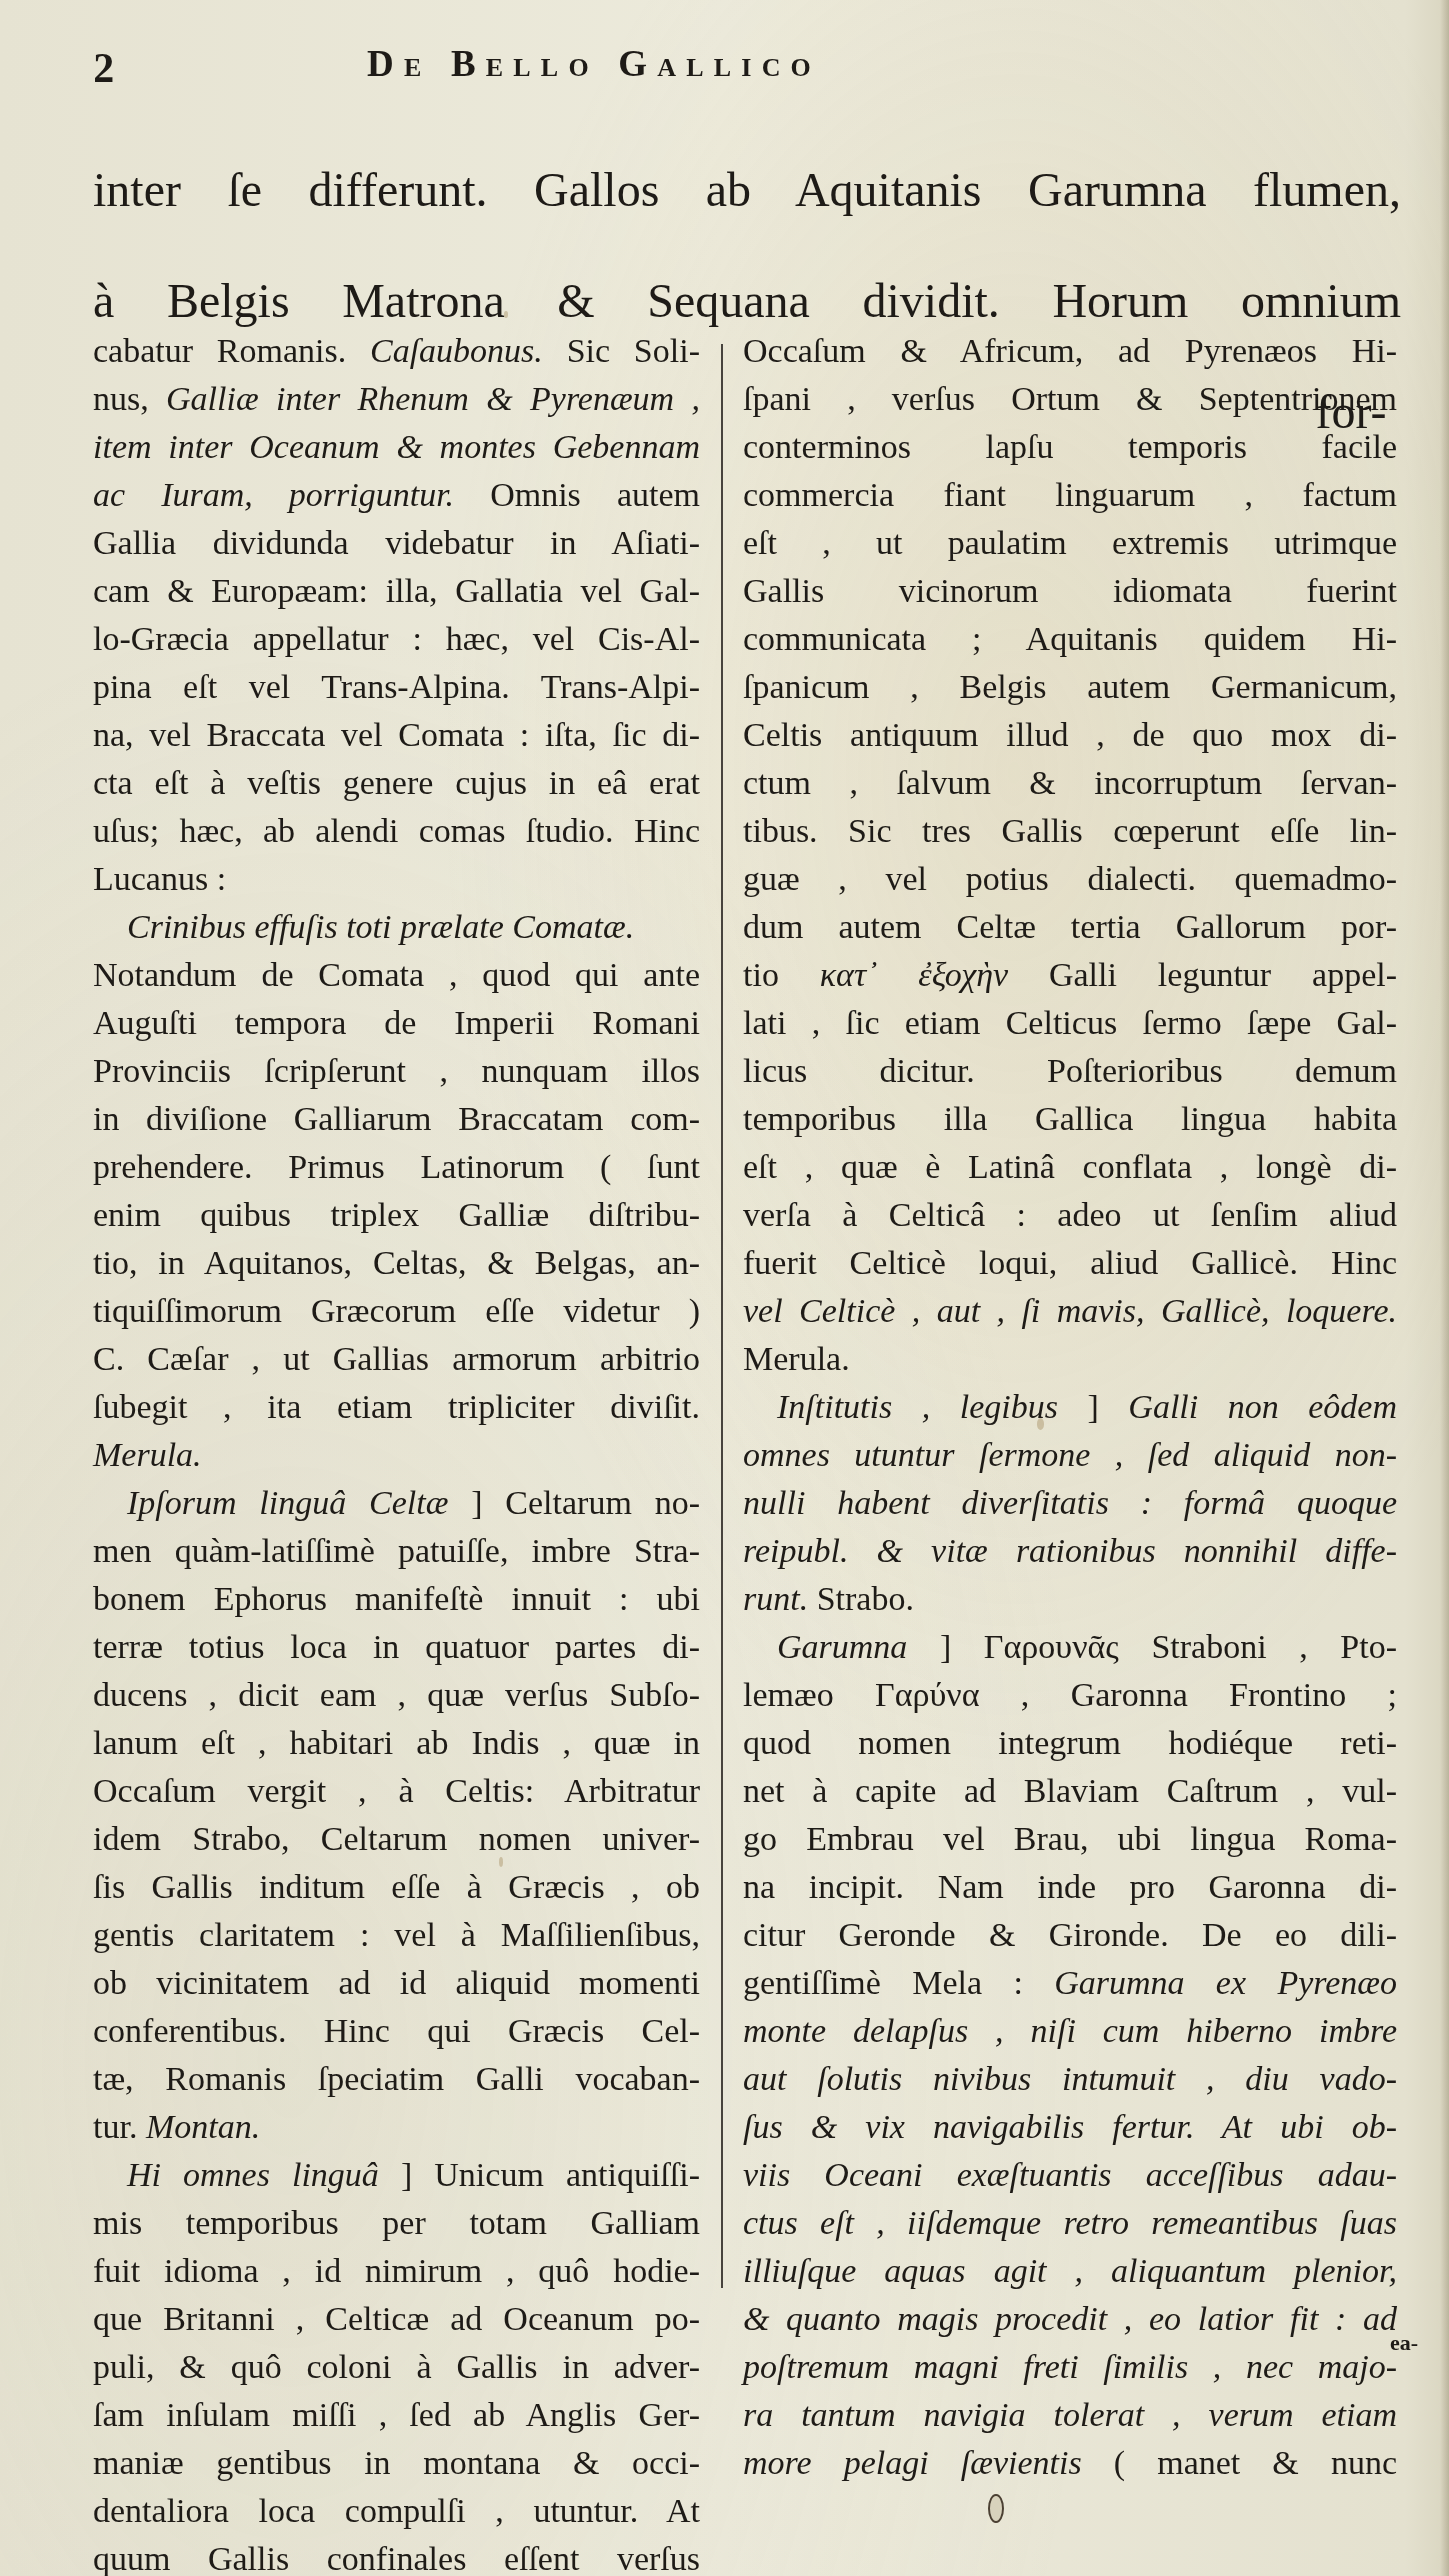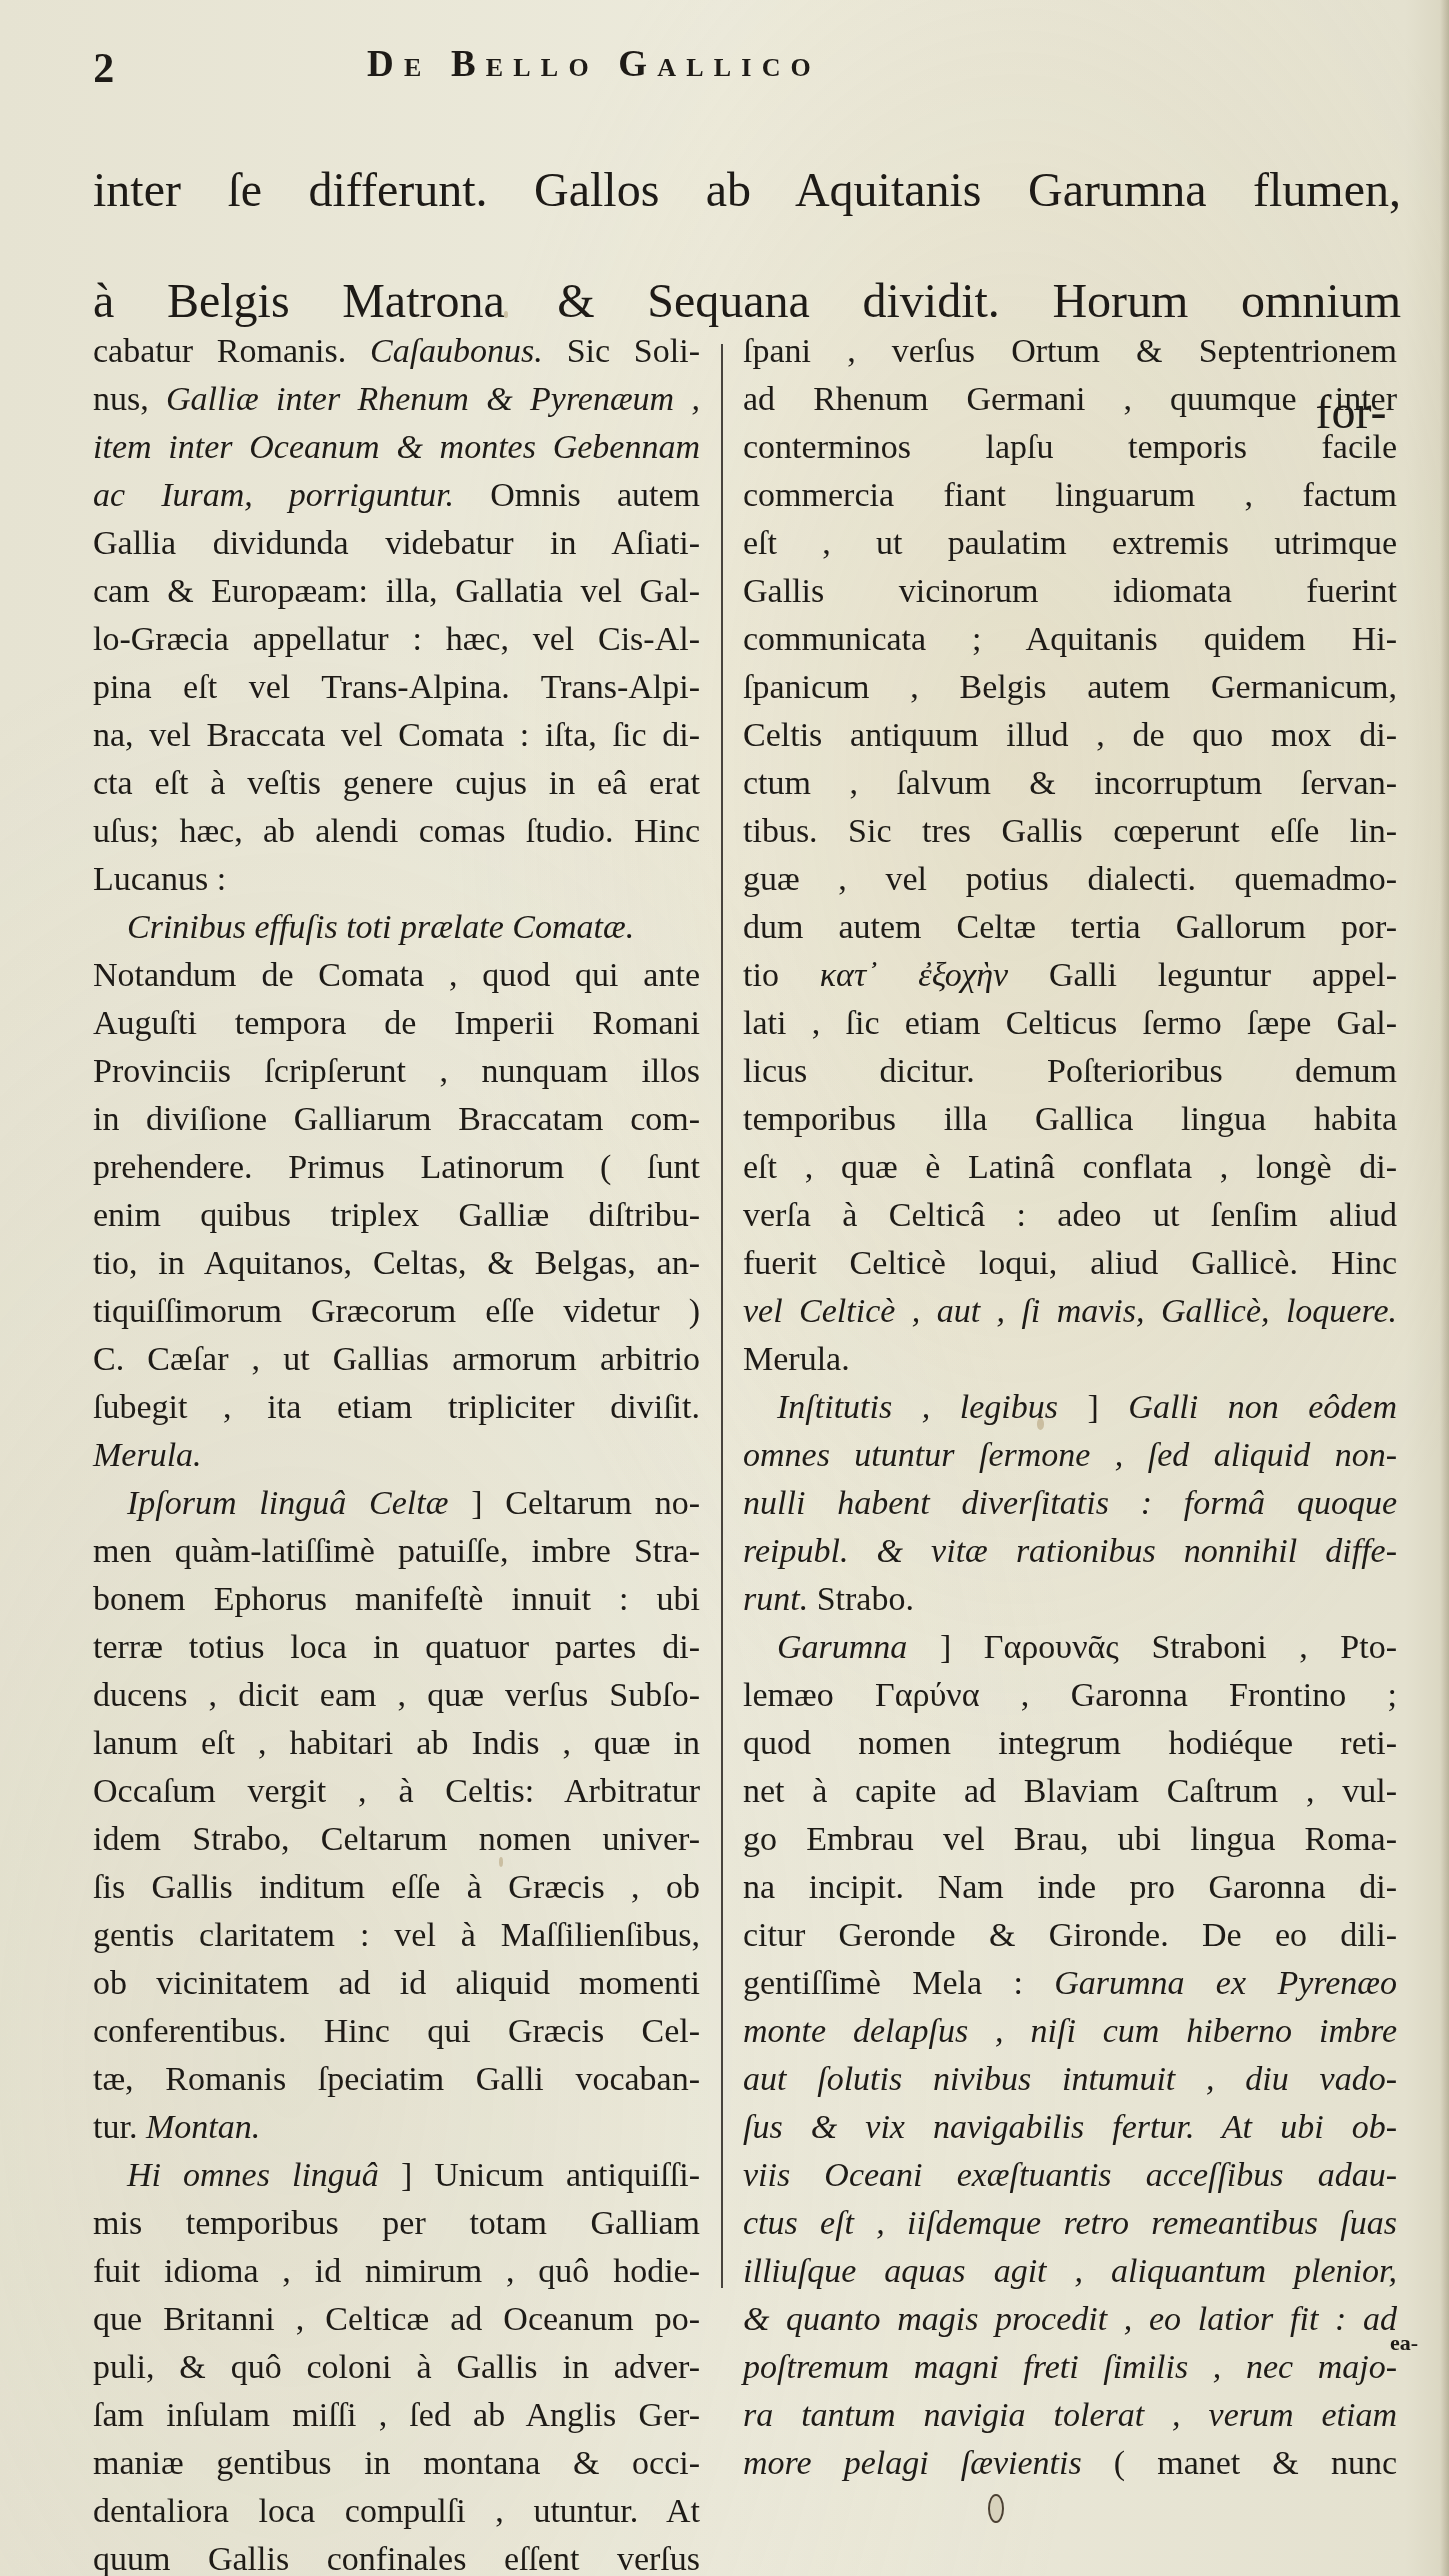--- a/index.html
+++ b/index.html
@@ -124,22 +124,22 @@
       <span class="line"><span>fuit idioma , id nimirum , quô hodie-</span></span>
       <span class="line"><span>que Britanni , Celticæ ad Oceanum po-</span></span>
       <span class="line"><span>puli, &amp; quô coloni à Gallis in adver-</span></span>
       <span class="line"><span>ſam inſulam miſſi , ſed ab Anglis Ger-</span></span>
       <span class="line"><span>maniæ gentibus in montana &amp; occi-</span></span>
       <span class="line"><span>dentaliora loca compulſi , utuntur. At</span></span>
       <span class="line"><span>quum Gallis confinales eſſent verſus</span></span>
     </div>
   <div class="divider"></div>
   <div class="column col-right" id="col-right">
+      <span class="line"><span>Occaſum &amp; Africum, ad Pyrenæos Hi-</span></span>
       <span class="line"><span>ſpani , verſus Ortum &amp; Septentrionem</span></span>
-      <span class="line"><span>ad Rhenum Germani , quumque inter</span></span>
       <span class="line"><span>conterminos lapſu temporis facile</span></span>
       <span class="line"><span>commercia fiant linguarum , factum</span></span>
       <span class="line"><span>eſt , ut paulatim extremis utrimque</span></span>
       <span class="line"><span>Gallis vicinorum idiomata fuerint</span></span>
       <span class="line"><span>communicata ; Aquitanis quidem Hi-</span></span>
       <span class="line"><span>ſpanicum , Belgis autem Germanicum,</span></span>
       <span class="line"><span>Celtis antiquum illud , de quo mox di-</span></span>
       <span class="line"><span>ctum , ſalvum &amp; incorruptum ſervan-</span></span>
       <span class="line"><span>tibus. Sic tres Gallis cœperunt eſſe lin-</span></span>
       <span class="line"><span>guæ , vel potius dialecti. quemadmo-</span></span>

